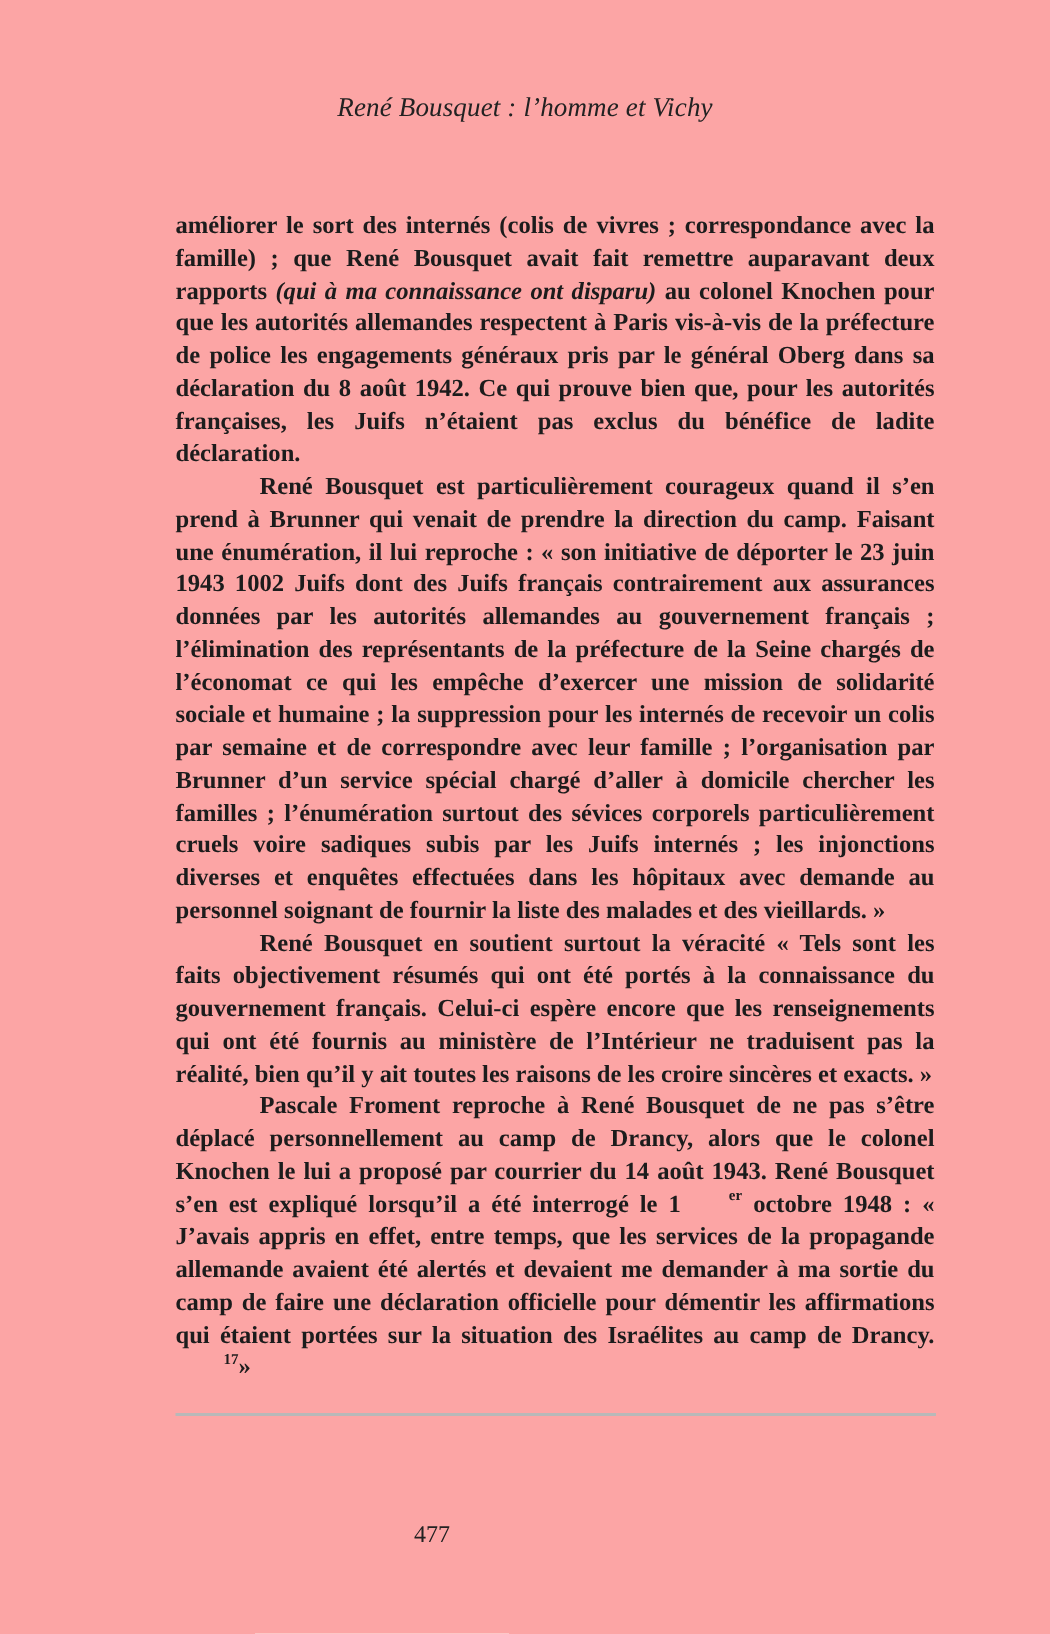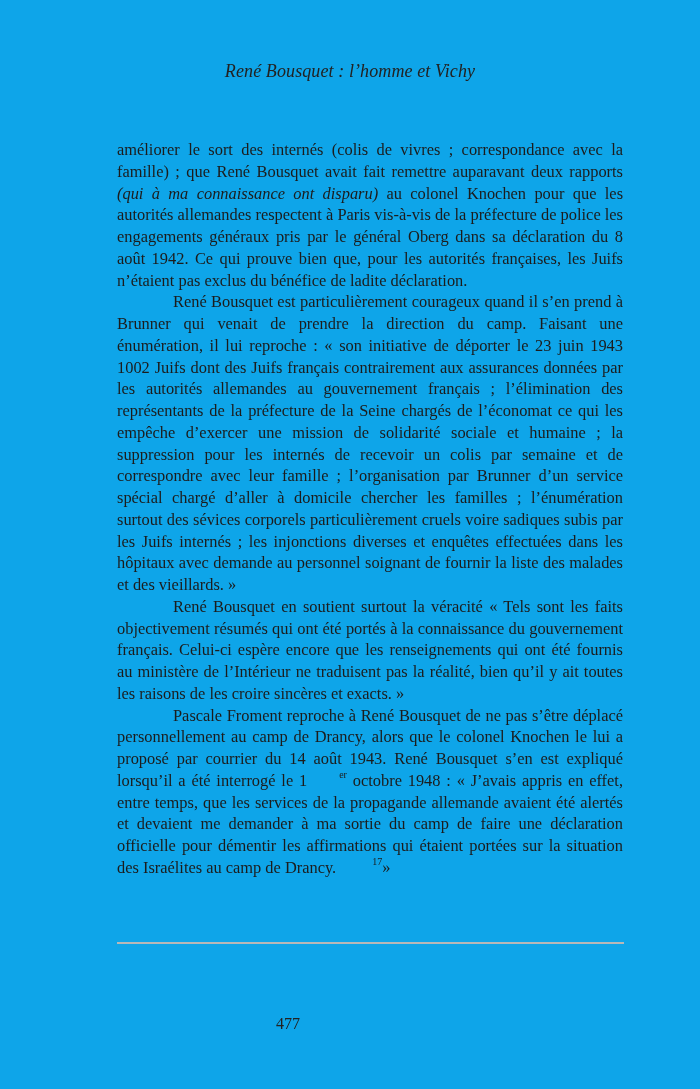--- a/index.html
+++ b/index.html
@@ -13,21 +13,21 @@
       position: relative;
       overflow: hidden;
       font-family: "Liberation Serif", "DejaVu Serif", serif;
       color: #1a1a1a;
     }
     .page {
       position: absolute;
       left: 0; top: 0;
       width: 700px;
       height: 1089px;
-      background: #0ea5e9;
+      background: #fca5a5;
     }
     .running-header {
       position: absolute;
       top: 61px;
       left: 0;
       width: 700px;
       text-align: center;
       font-style: italic;
       font-size: 18px;
       color: #222;
@@ -40,20 +40,21 @@
       width: 506px;
       font-size: 16.4px;
       line-height: 21.75px;
       text-align: justify;
       color: #1c1c1c;
     }
     .body-text p {
       margin: 0;
       text-align: justify;
       text-align-last: left;
+      font-weight: bold;
     }
     .body-text p.indent {
       text-indent: 56px;
     }
     .body-text .it {
       font-style: italic;
     }
     sup {
       font-size: 10px;
       line-height: 0;

